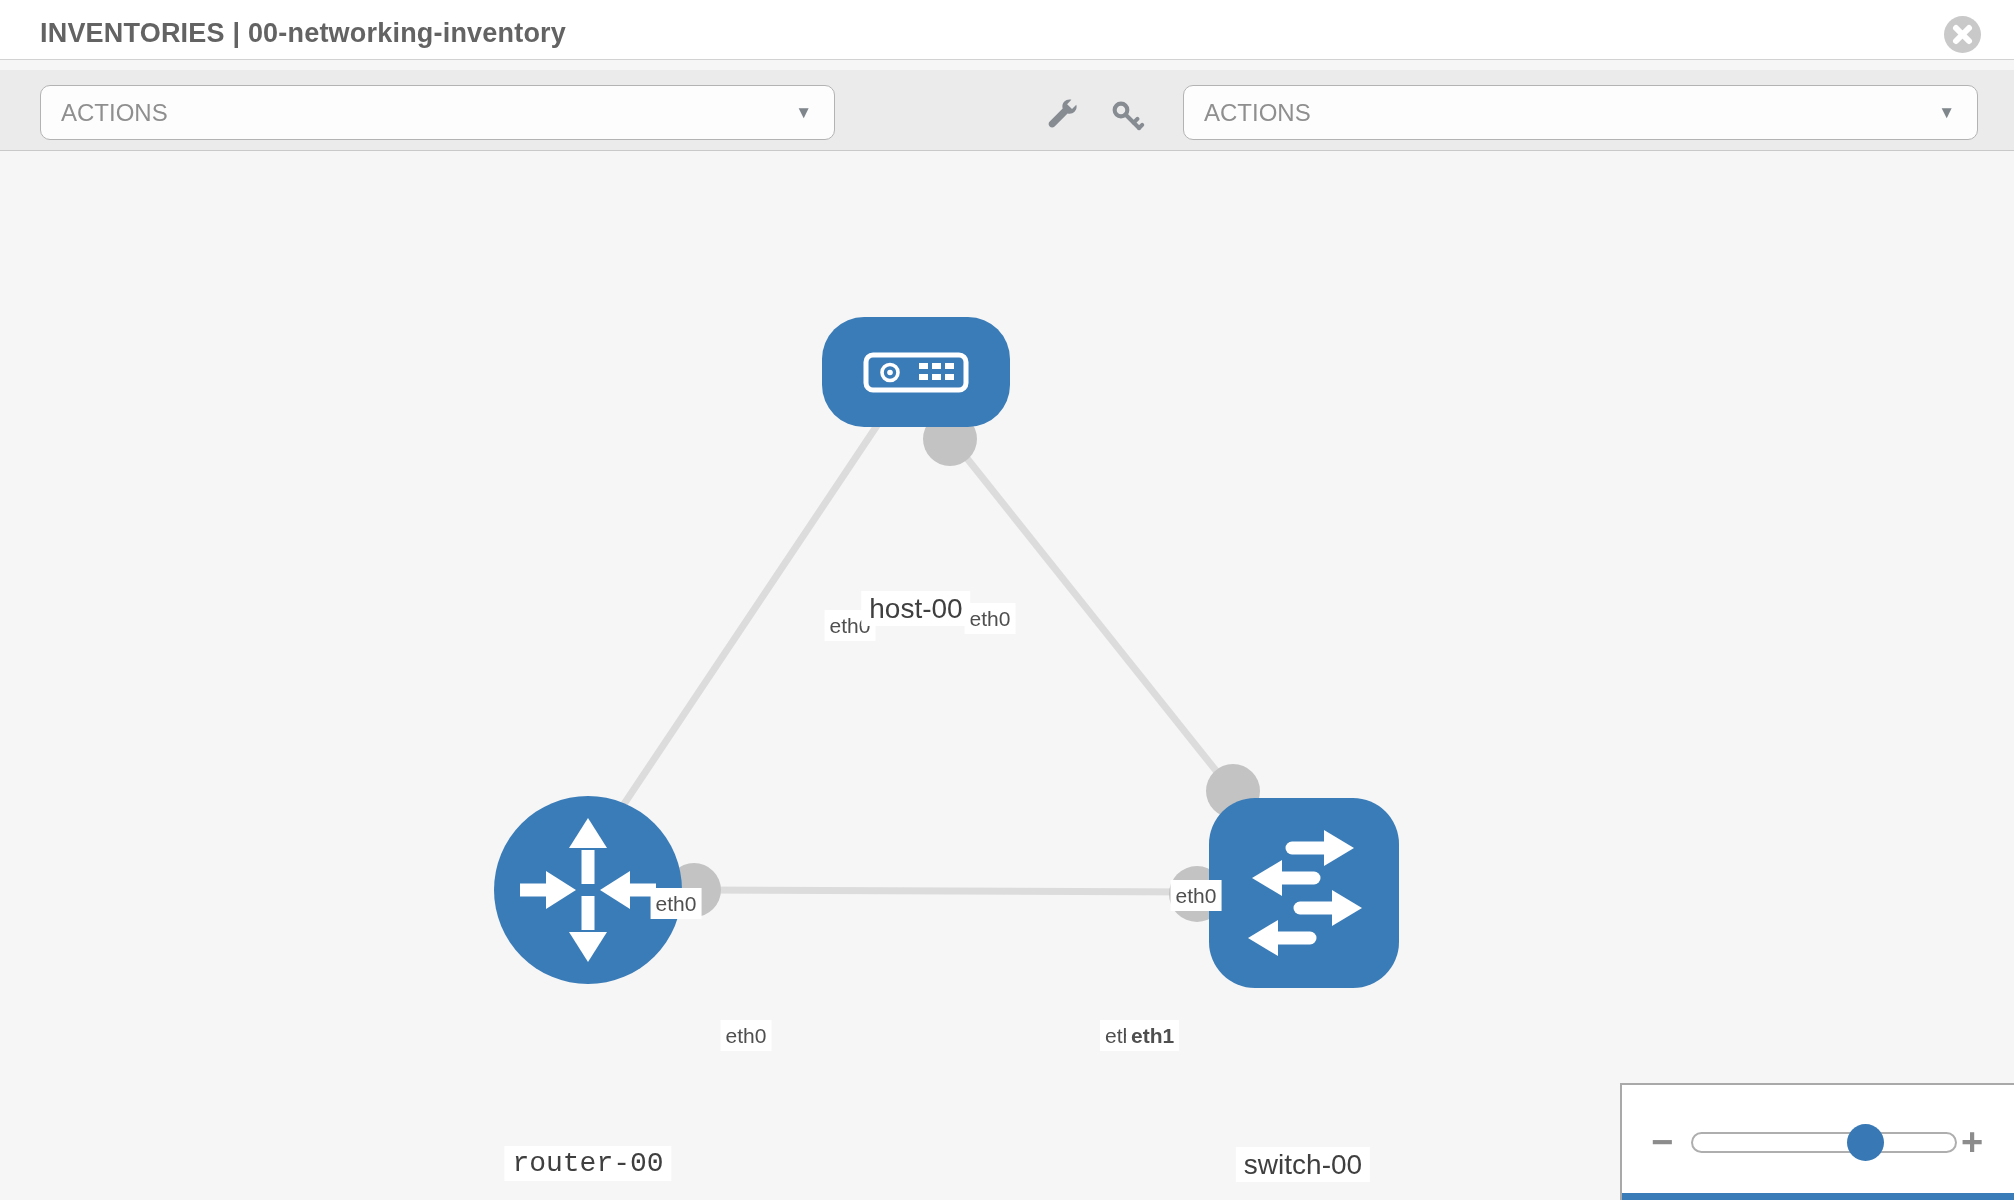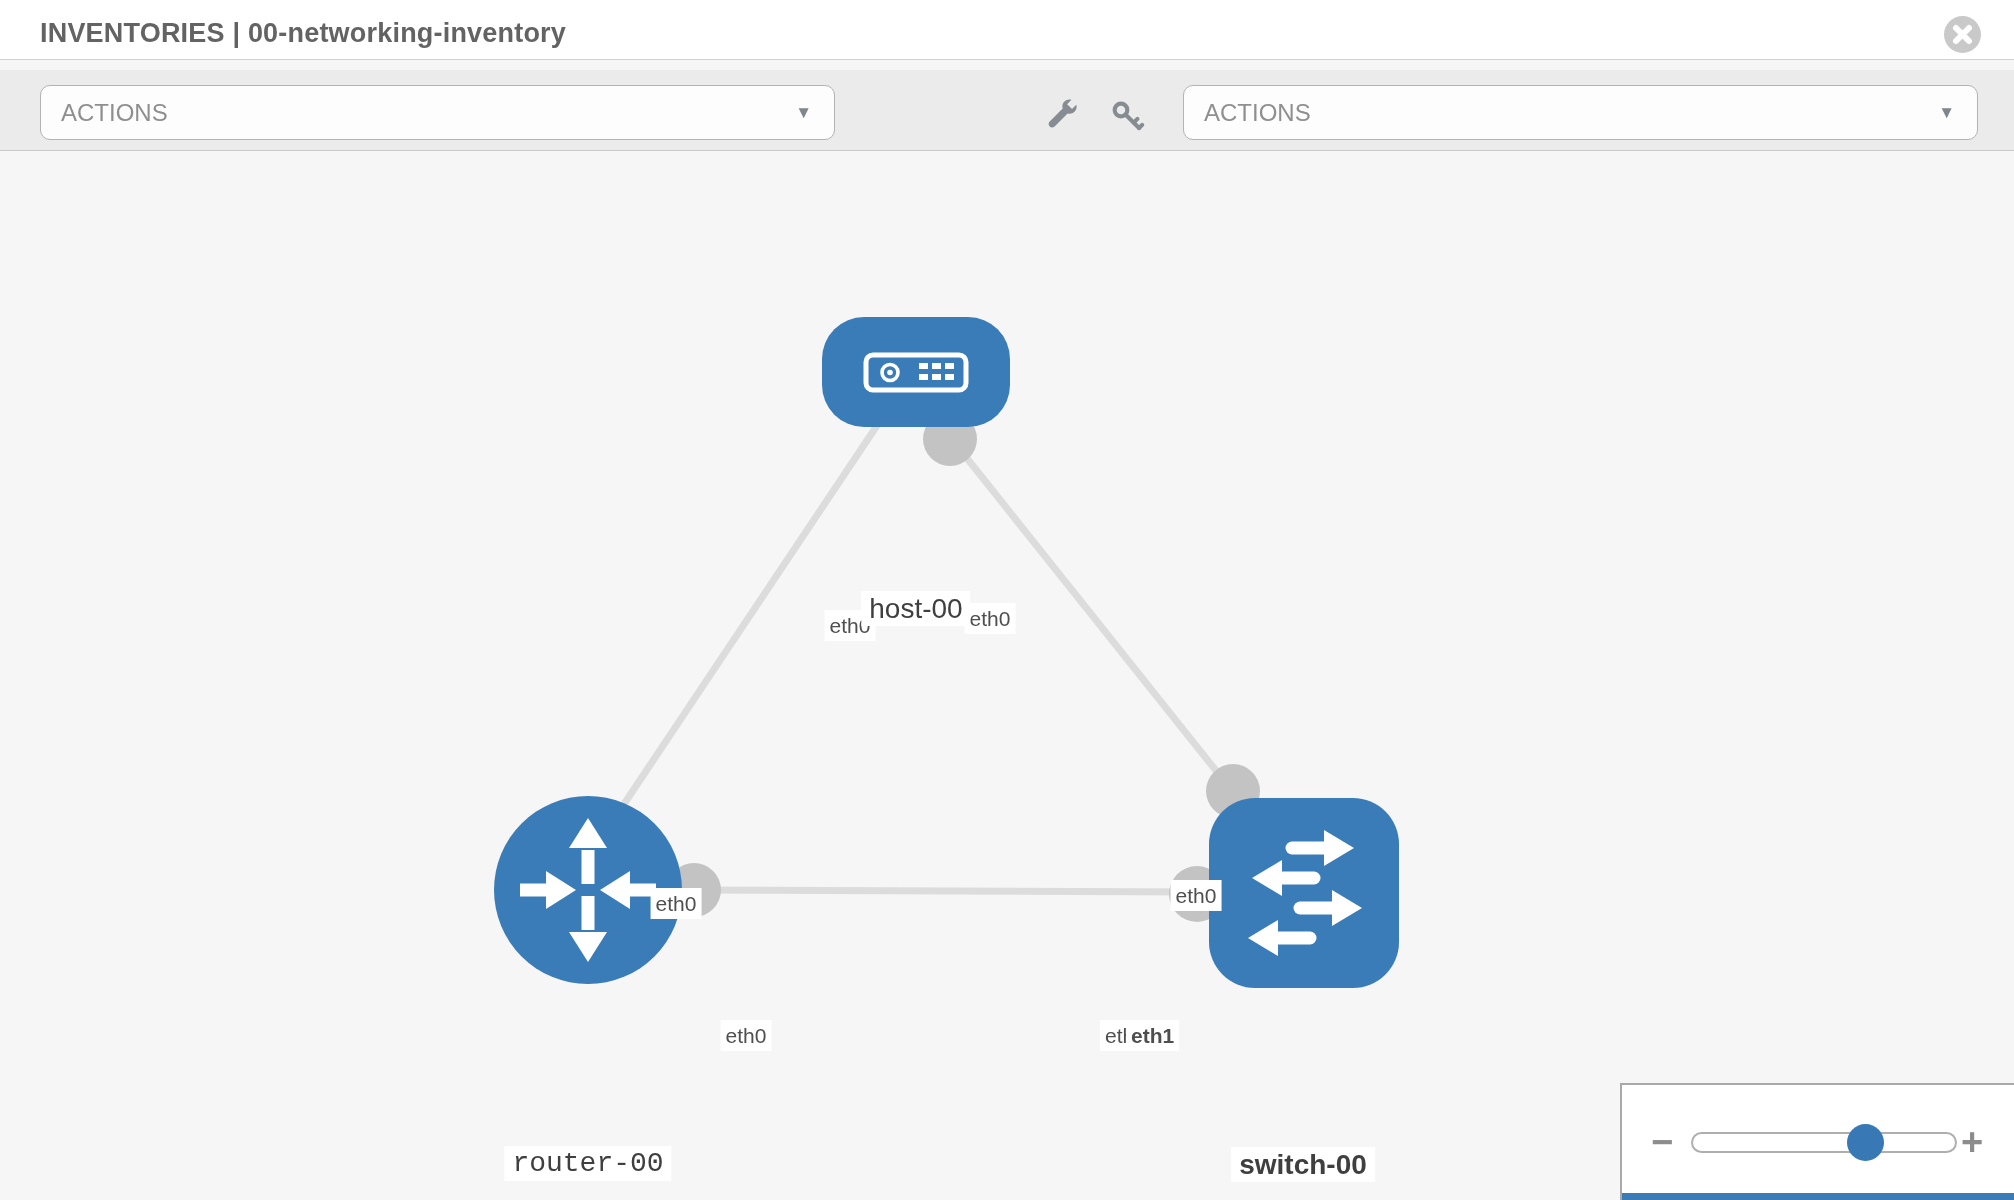--- a/index.html
+++ b/index.html
@@ -205,21 +205,21 @@
     <div class="chip" style="left:850px;top:459px;">eth0</div>
     <div class="chip" style="left:990px;top:452px;">eth0</div>
     <div class="chip" style="left:676px;top:737px;">eth0</div>
     <div class="chip" style="left:1196px;top:729px;">eth0</div>
     <div class="chip" style="left:746px;top:869px;">eth0</div>
     <div class="chip chip-left" style="left:1100px;top:869px;">eth0</div>
     <div class="chip chip-left" style="left:1126px;top:869px;font-weight:bold;">eth1</div>
 
     <div class="node-label" style="left:916px;top:440px;">host-00</div>
     <div class="node-label" style="left:588px;top:995px;font-family:Liberation Mono, monospace;">router-00</div>
-    <div class="node-label" style="left:1303px;top:996px;font-weight:bold;">switch-00</div>
+    <div class="node-label" style="left:1303px;top:996px;">switch-00</div>
   </div>
 
   <div class="zoom-panel">
     <div class="zoom-minus">−</div>
     <div class="slider-track">
       <div class="slider-thumb"></div>
     </div>
     <div class="zoom-plus">+</div>
     <div class="panel-accent"></div>
   </div>

